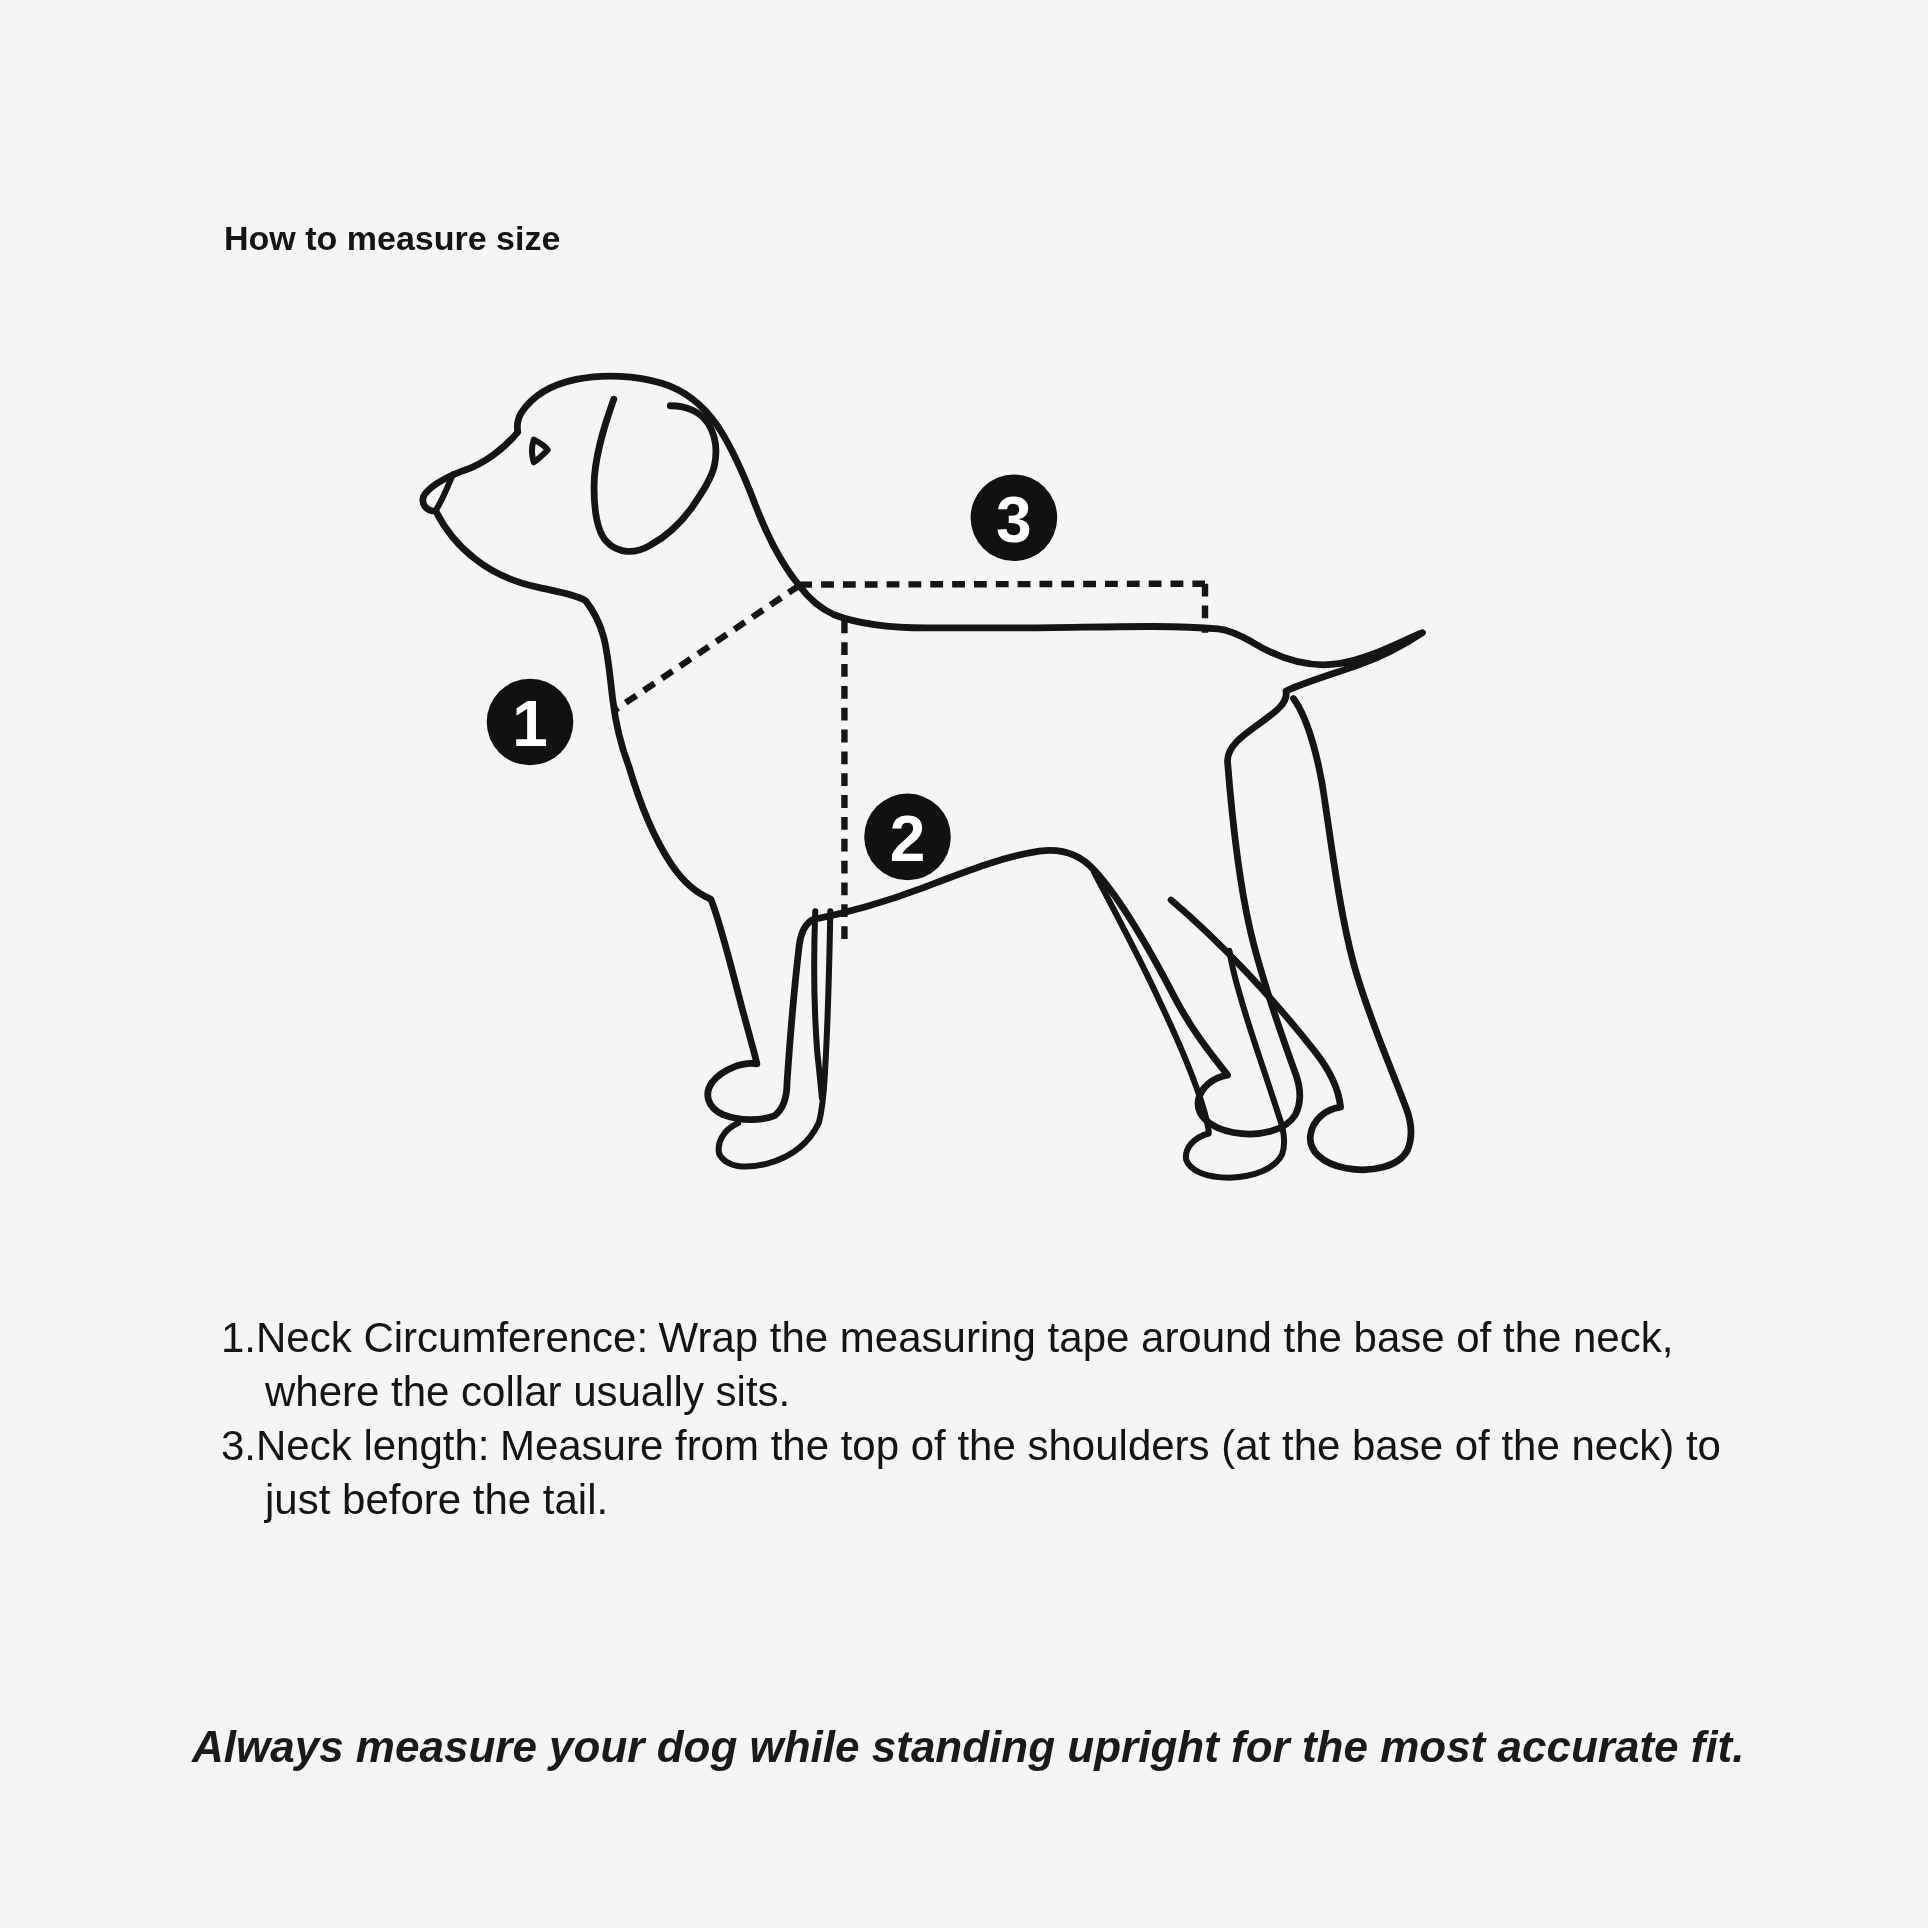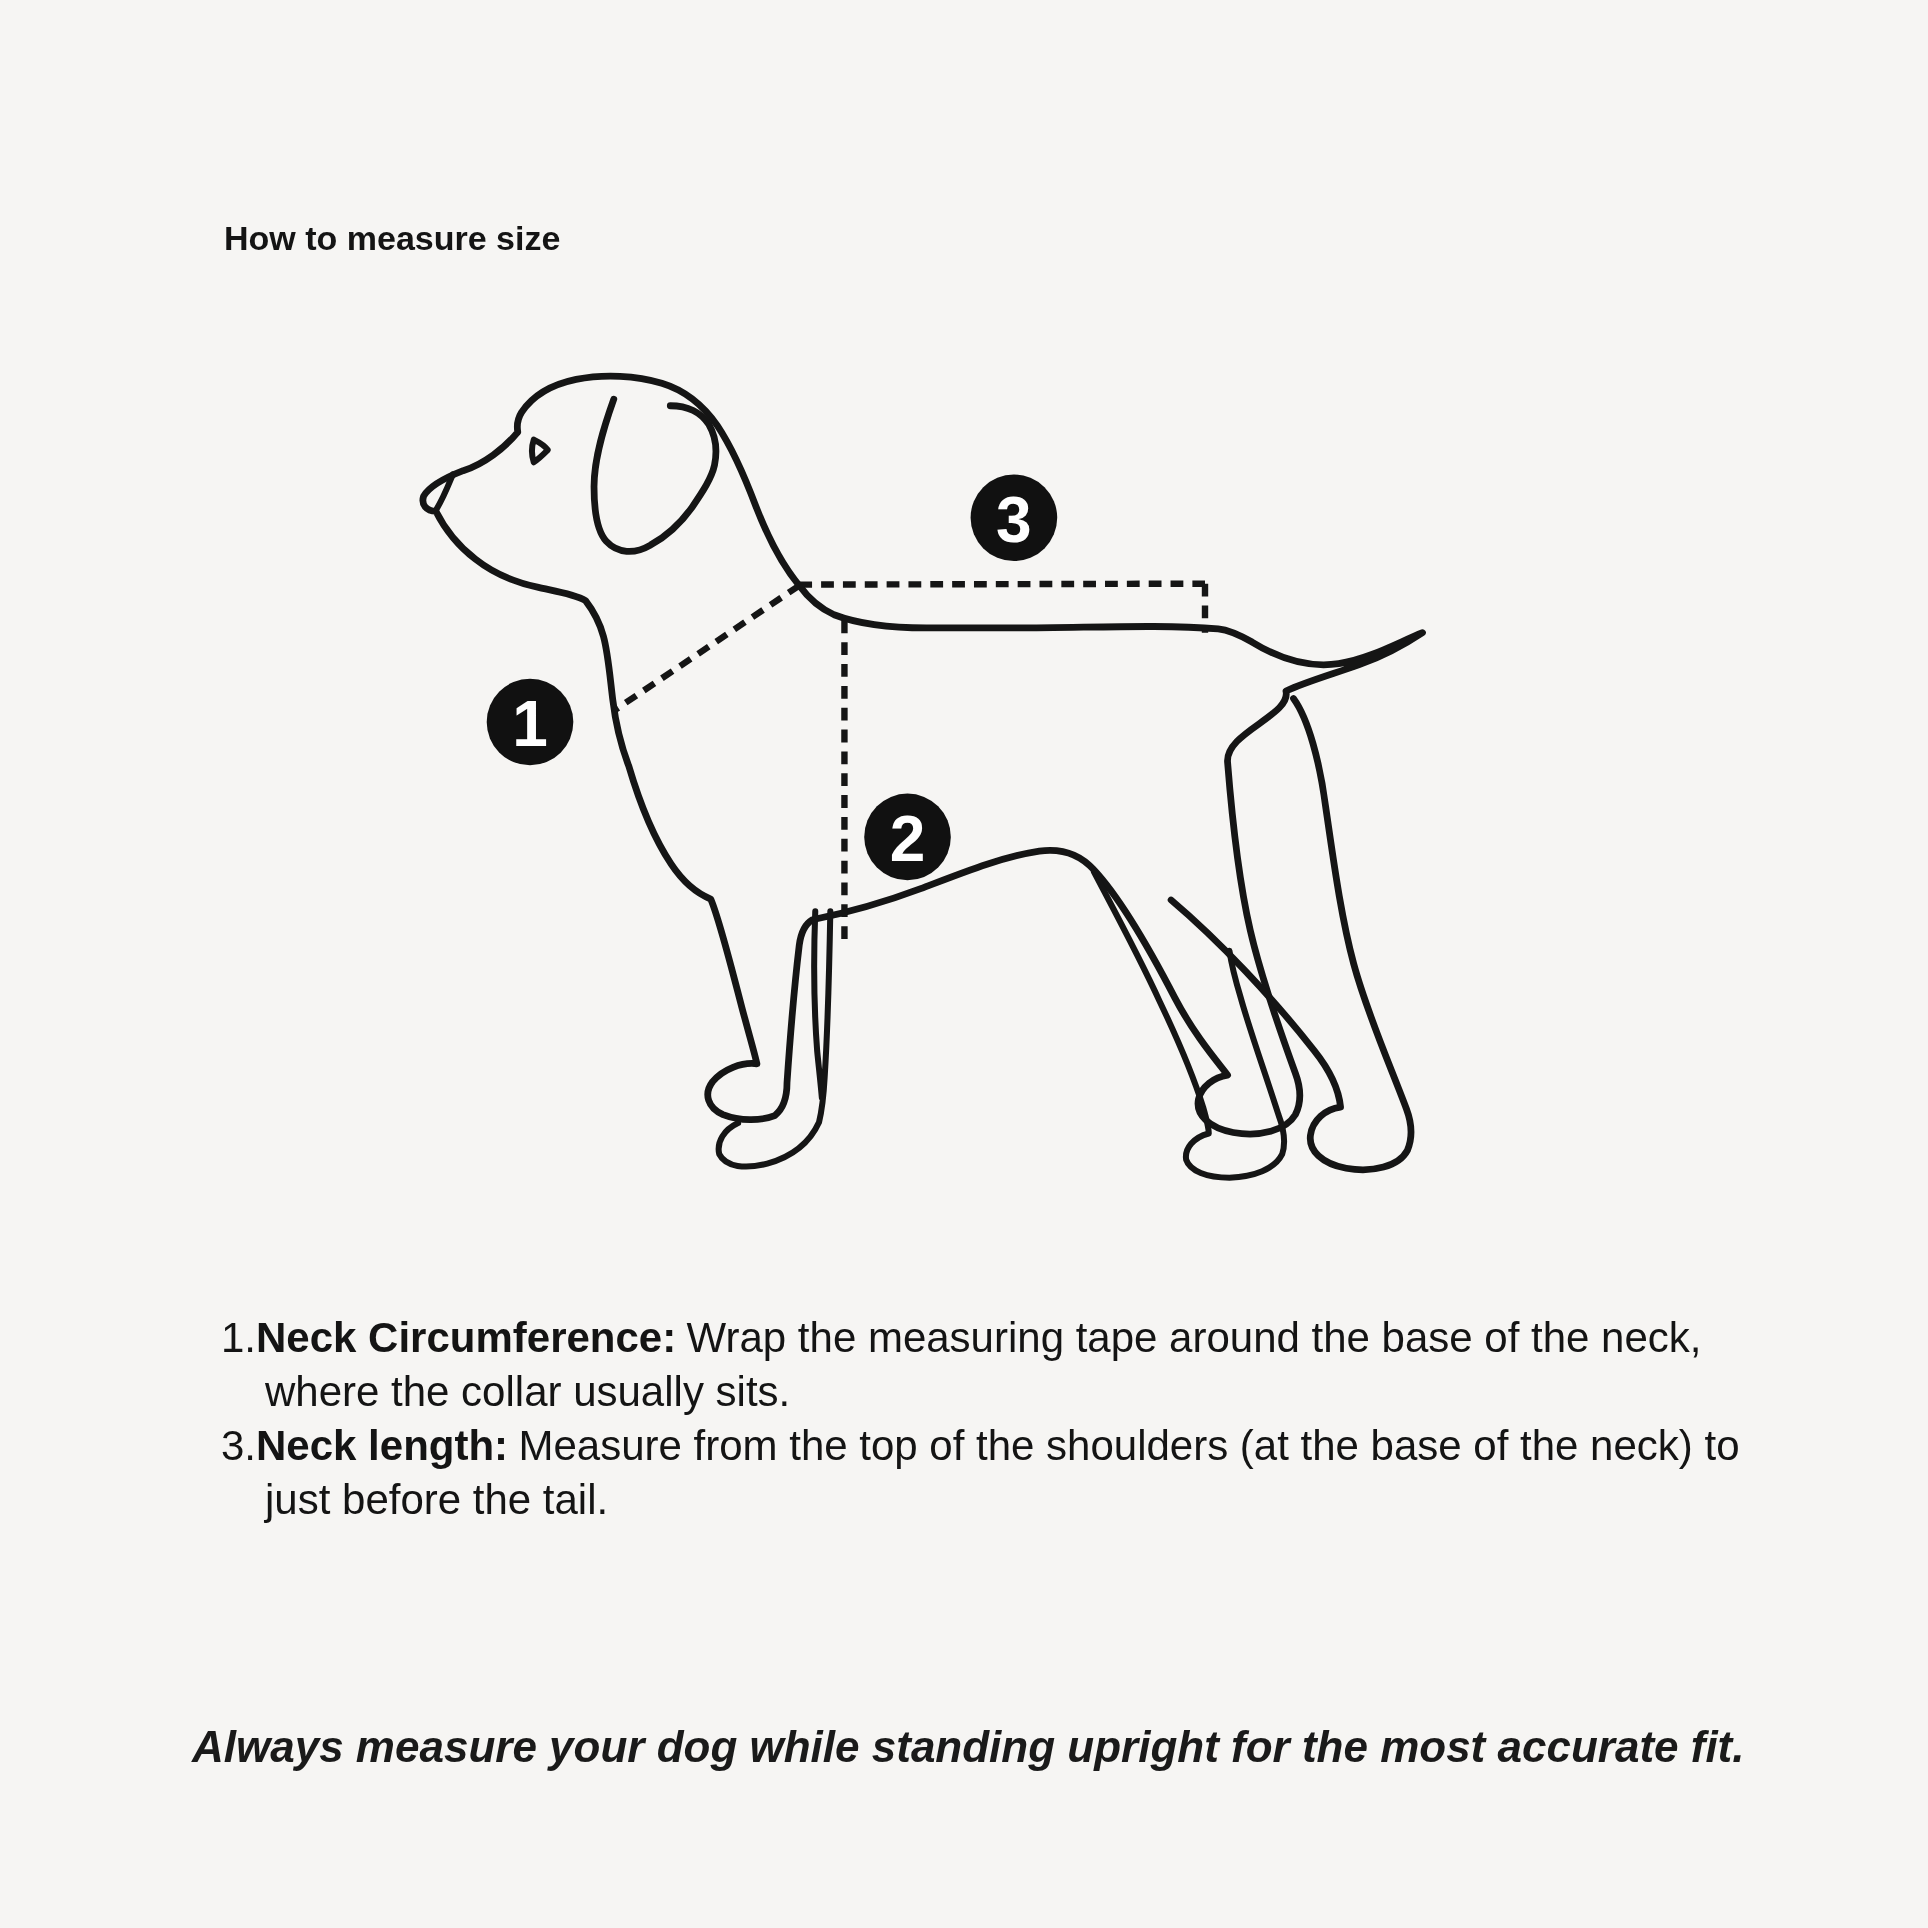--- a/index.html
+++ b/index.html
@@ -24,21 +24,21 @@
   .badge-num{
     fill:#ffffff;font-family:"Liberation Sans","DejaVu Sans",sans-serif;
     font-size:34px;font-weight:700;text-anchor:middle;dominant-baseline:central;
   }
   .instructions{
     position:absolute;left:221px;top:1311px;width:1521px;
     font-size:42px;line-height:54px;color:#141414;
   }
   .instruction-item{padding-left:44px;text-indent:-44px;}
   .instruction-item .num{font-weight:400;}
-  .instruction-item .label{font-weight:700;}
+  .instruction-item .label{font-weight:400;}
   .instruction-item .desc{margin-left:10.4px;}
   .footer-note{
     position:absolute;left:192px;top:1721px;width:1601px;
     font-size:44px;font-style:italic;font-weight:700;line-height:1.2;color:#1a1a1a;
   }
 </style>
 </head>
 <body>
 
 <h1 class="page-title">How to measure size</h1>

